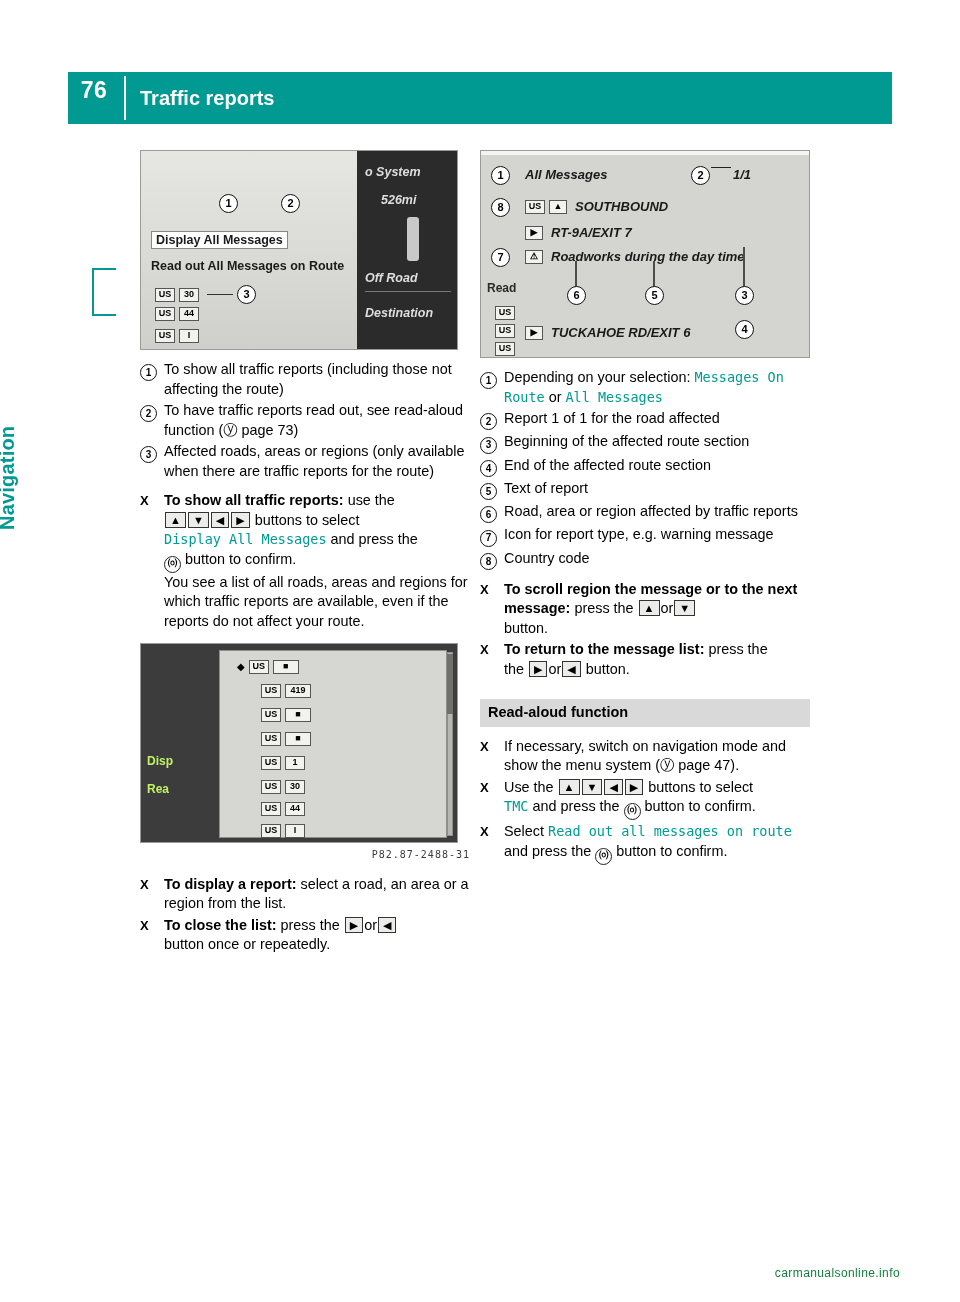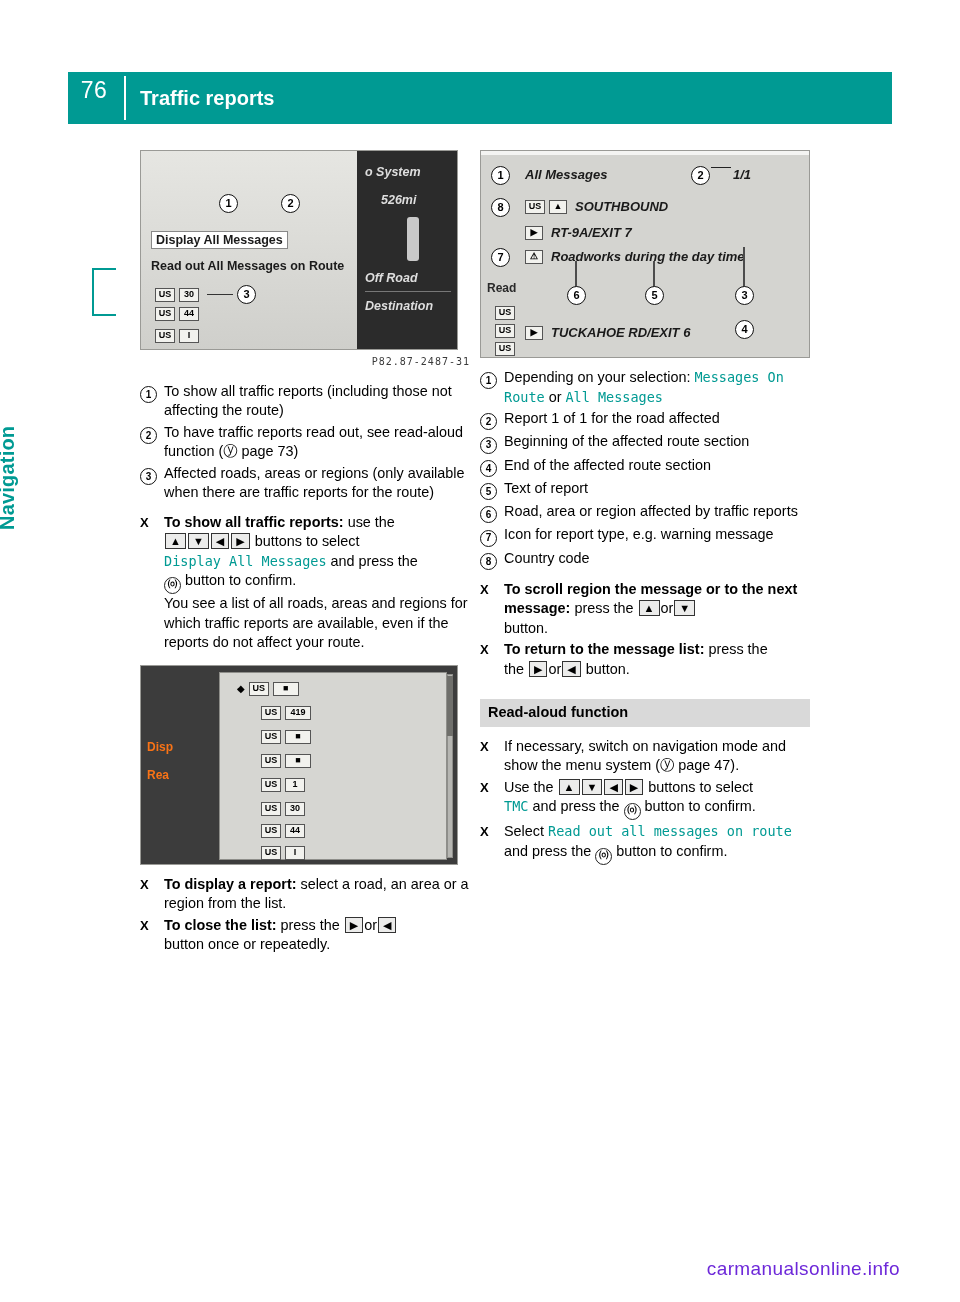--- a/index.html
+++ b/index.html
@@ -25,21 +25,21 @@
     background: #009a93;
   }
   #page-number {
     position: absolute;
     left: 68px;
     top: 72px;
     width: 52px;
     height: 37px;
     color: #ffffff;
     font-size: 23px;
-    font-weight: normal;
+    font-weight: bold;
     display: flex;
     align-items: center;
     justify-content: center;
     letter-spacing: 0.5px;
   }
   #header-divider {
     position: absolute;
     left: 124px;
     top: 76px;
     width: 2px;
@@ -194,23 +194,24 @@
   #fig2-box .lrow {
     position: absolute;
     left: 36px;
     height: 18px;
     display: flex;
     align-items: center;
   }
   #fig2-box .leftlabel {
     position: absolute;
     left: 6px;
-    color: #f97316;
+    color: #bef264;
     font-size: 12px;
     font-weight: bold;
+    margin-top: 36px;
   }
   #fig2-box .scroll {
     position: absolute;
     right: 4px; top: 8px;
     width: 6px; height: 184px;
     background: #b6b6b2;
     border: 1px solid #8e8e8a;
     box-sizing: border-box;
   }
   #fig2-box .thumb {
@@ -314,22 +315,22 @@
     font-size: 14.5px;
     padding: 4px 8px;
     margin: 20px 0 10px 0;
   }
   p.body { margin: 0 0 10px 0; }
   .spacer8 { height: 8px; }
   #watermark {
     position: absolute;
     right: 60px;
     bottom: 22px;
-    font-size: 19px;
-    color: #6d28d9;
+    font-size: 12px;
+    color: #15803d;
     letter-spacing: 0.4px;
   }
 </style>
 </head>
 <body>
 
 <div id="header-bar"></div>
 <div id="page-number">76</div>
 <div id="header-divider"></div>
 <div id="header-title">Traffic reports</div>
@@ -362,24 +363,23 @@
       </div>
       <div style="position:absolute;left:14px;top:178px;display:flex;align-items:center;">
         <span class="icon-chip">US</span>
           <span class="icon-chip">I</span>
       </div>
 
       <div class="righttxt" style="left:224px;top:12px;">o   System</div>
       <div class="righttxt" style="left:240px;top:40px;">526mi</div>
       <div style="position:absolute;left:266px;top:66px;width:12px;height:44px;background:#c9c9c9;border-radius:3px;"></div>
       <div class="righttxt" style="left:224px;top:118px;">Off Road</div>
-      <div class="righttxt" style="left:224px;top:146px;">Destination</div>
+      <div class="righttxt" style="left:224px;top:153px;">Destination</div>
       <div style="position:absolute;left:224px;top:140px;width:86px;height:1px;background:#777;"></div>
     </div>
-    <div class="fig-caption">P82.87-2487-31</div>
   </div>
 
   <div style="height:4px;"></div>
 
   <div class="item">
     <div class="mark"><span class="cbul">1</span></div>
     <div class="txt">To show all traffic reports (including those not affecting the route)</div>
   </div>
   <div class="item">
     <div class="mark"><span class="cbul">2</span></div>
@@ -441,20 +441,21 @@
           <span class="icon-chip">44</span>
       </div>
       <div class="lrow" style="top:178px;left:120px;">
         <span class="icon-chip">US</span>
           <span class="icon-chip">I</span>
       </div>
 
       <div class="scroll"></div>
       <div class="thumb"></div>
     </div>
+    <div class="fig-caption">P82.87-2488-31</div>
   </div>
 
   <div style="height:4px;"></div>
 
   <div class="item">
     <div class="mark xmark">X</div>
     <div class="txt">
       <b>To display a report:</b><span> select a road, an area or a region from the list.</span>
     </div>
   </div>

